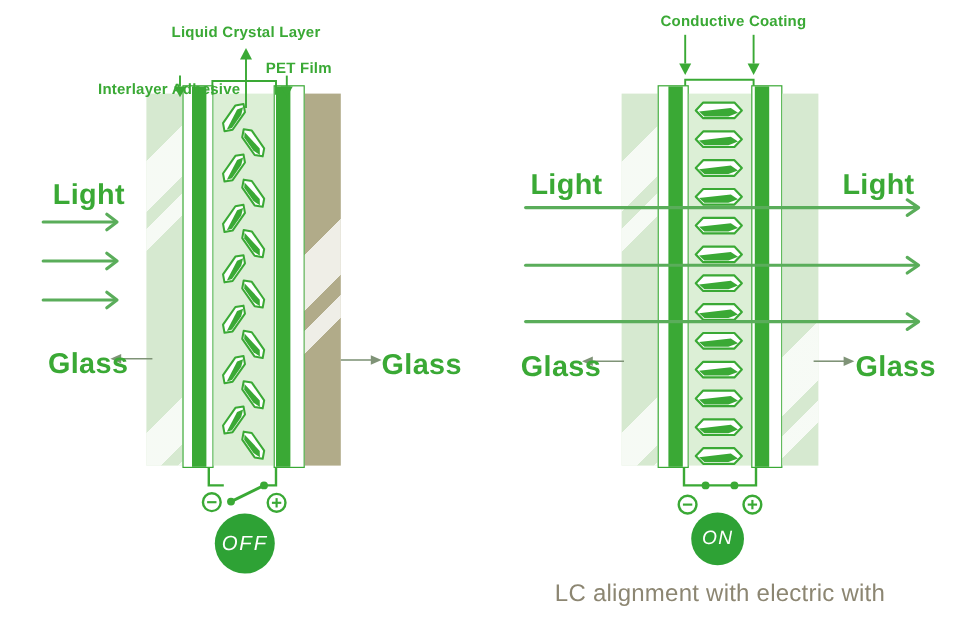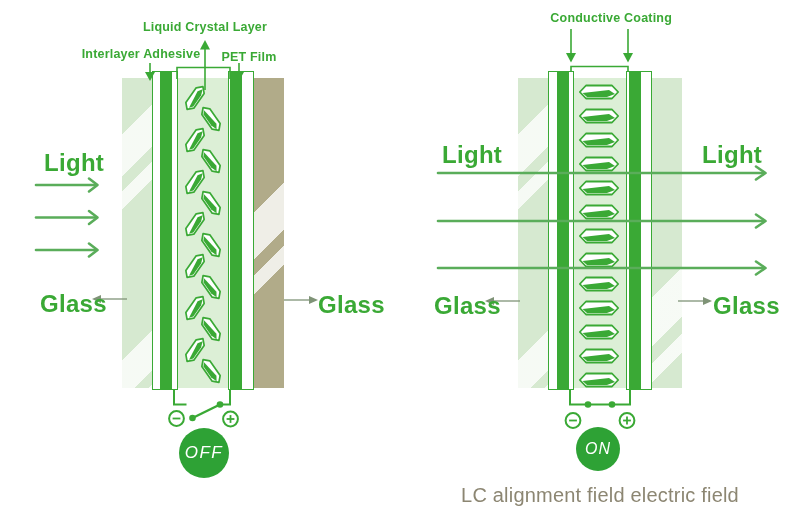--- a/index.html
+++ b/index.html
@@ -192,34 +192,34 @@
       </g>
       <g>
         <circle cx="627" cy="420.5" r="7.4" fill="#ffffff" stroke="#3aa935" stroke-width="2"></circle>
         <line x1="623.1" y1="420.5" x2="630.9" y2="420.5" stroke="#3aa935" stroke-width="1.8"></line>
         <line x1="627" y1="416.6" x2="627" y2="424.4" stroke="#3aa935" stroke-width="1.8"></line>
       </g>
     </g>
   </svg>
 
   <div class="lbl lbl-small" style="left:130px;top:20px;width:150px;">Liquid Crystal Layer</div>
-  <div class="lbl lbl-small" style="left:66px;top:47px;width:150px;">Interlayer Adhesive</div>
+  <div class="lbl lbl-small" style="left:66px;top:67px;width:150px;">Interlayer Adhesive</div>
   <div class="lbl lbl-small" style="left:204px;top:50px;width:90px;">PET Film</div>
   <div class="lbl lbl-small" style="left:522px;top:11px;width:150px;text-align:right;">Conductive Coating</div>
 
   <div class="lbl lbl-big" style="left:44px;top:149px;width:50px;">Light</div>
   <div class="lbl lbl-big" style="left:40px;top:290px;width:48px;">Glass</div>
   <div class="lbl lbl-big" style="left:318px;top:291px;width:48px;">Glass</div>
 
   <div class="lbl lbl-big" style="left:442px;top:141px;width:50px;">Light</div>
   <div class="lbl lbl-big" style="left:702px;top:141px;width:50px;">Light</div>
   <div class="lbl lbl-big" style="left:434px;top:292px;width:48px;">Glass</div>
   <div class="lbl lbl-big" style="left:713px;top:292px;width:48px;">Glass</div>
 
   <div class="state-circle state-off">
     <span>OFF</span>
   </div>
   <div class="state-circle state-on">
     <span>ON</span>
   </div>
 
-  <div class="caption" style="left:420px;top:484px;width:360px;">LC alignment field electric field</div>
+  <div class="caption" style="left:420px;top:484px;width:360px;">LC alignment with electric with</div>
 </div>
 
 </body></html>

